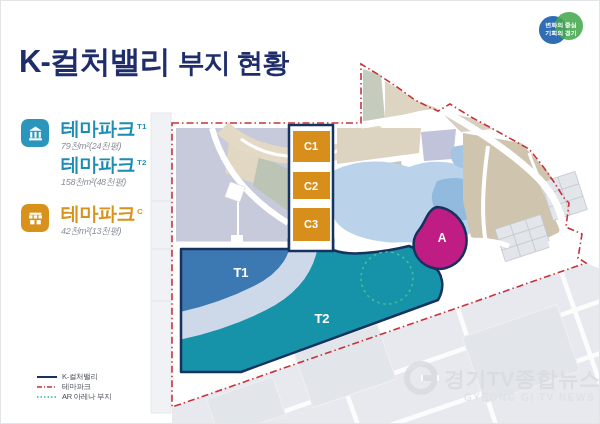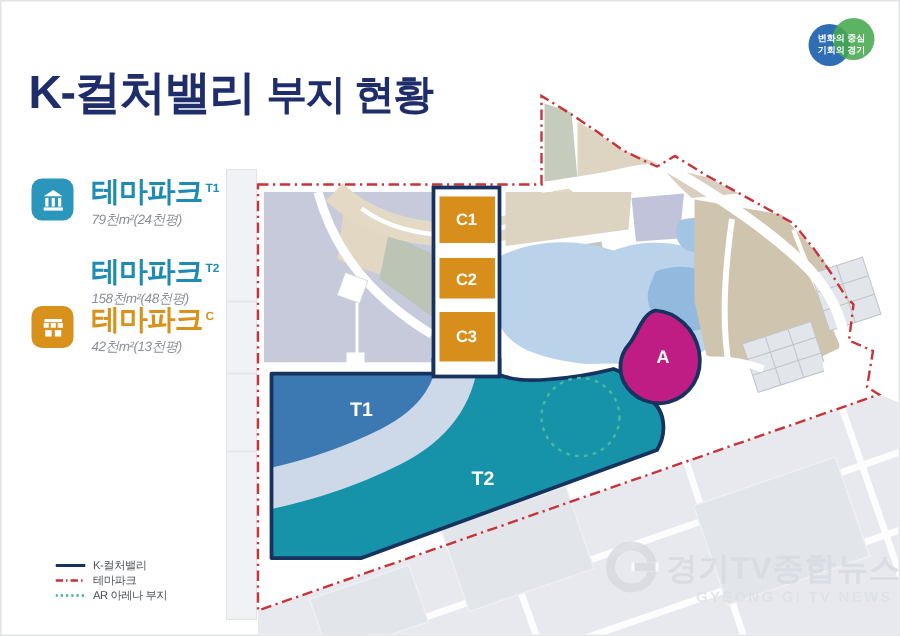--- a/index.html
+++ b/index.html
@@ -182,21 +182,21 @@
           <rect x="11" y="6.5" width="2" height="5.5"></rect>
         <rect x="2" y="12.5" width="12" height="2"></rect>
       </svg>
     </div>
     <div class="lt">
       <span class="ttl" style="color:#1d8cb4;">테마파크</span><sup style="color:#1d8cb4;">T1</sup>
       <div class="area">79천m²(24천평)</div>
     </div>
   </div>
 
-  <div class="li" style="left:60px;top:171px;">
+  <div class="li" style="left:60px;top:154px;">
     <div class="lt">
       <span class="ttl" style="color:#1d8cb4;">테마파크</span><sup style="color:#1d8cb4;">T2</sup>
       <div class="area">158천m²(48천평)</div>
     </div>
   </div>
 
   <div class="li" style="left:20px;top:203px;">
     <div class="ic" style="background:#d8921c;">
       <svg width="17" height="17" viewBox="0 0 16 16" fill="#ffffff">
         <rect x="2.5" y="2.5" width="11" height="2"></rect>

